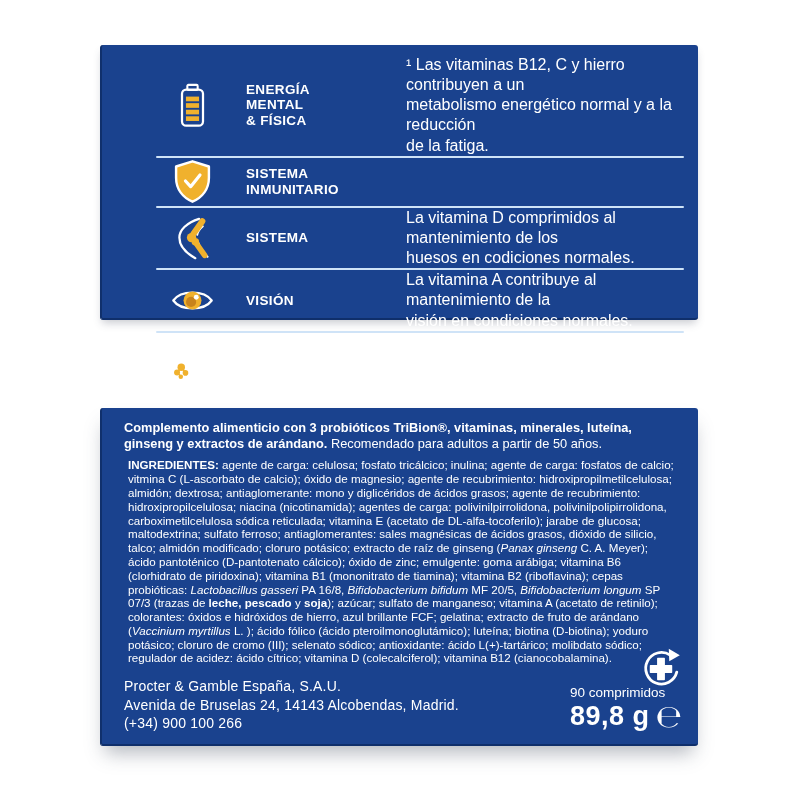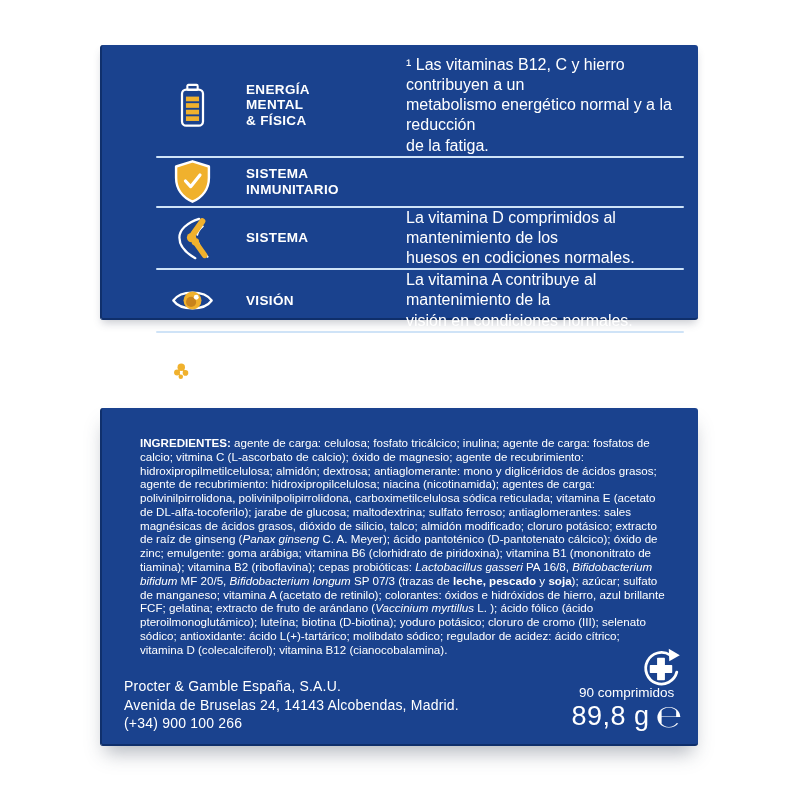--- a/index.html
+++ b/index.html
@@ -27,34 +27,34 @@
   .brow-s{min-height:48px;}
   .icon{display:flex;align-items:center;justify-content:center;}
   .icon svg{width:45px;height:45px;display:block;}
   .blabel{font-weight:700;font-size:13.5px;letter-spacing:.35px;line-height:1.18;white-space:pre-line;}
   .bdesc{font-size:16px;line-height:1.26;white-space:pre-line;}
   .divider{flex:none;height:2px;background:#cfe3f7;margin:0 14px 0 54px;border-radius:1px;}
   .footnote{margin:auto 14px 0 20px;font-size:11.9px;font-weight:700;line-height:1.32;white-space:pre-line;}
 
   
   .intro{margin:0 0 3px 0;font-size:12.8px;line-height:1.23;}
-  .ingredients{margin:16px;font-size:11.6px;line-height:1.19;max-width:560px;}
+  .ingredients{margin:4px;font-size:11.6px;line-height:1.19;max-width:560px;}
   .b{font-weight:700;}
   .i{font-style:italic;}
 
   .pharma{position:absolute;right:15px;bottom:53px;}
   .pharma svg{width:44px;height:44px;display:block;}
 
   .pfooter{margin-top:auto;display:flex;justify-content:space-between;align-items:flex-end;}
   .address{font-size:14px;line-height:1.3;letter-spacing:.2px;}
   .address span{display:block;}
-  .qty{text-align:center;}
+  .qty{text-align:left;}
   .count{display:block;font-size:13.5px;line-height:1.2;}
   .weight-row{display:flex;align-items:center;justify-content:flex-end;}
-  .weight{font-size:27px;line-height:1.05;letter-spacing:.5px;}
+  .weight{font-size:27px;line-height:1.05;letter-spacing:.5px;font-weight:bold;}
   .esign{font-size:31px;line-height:1;margin-left:6px;font-family:"DejaVu Sans",sans-serif;font-weight:400;}
 </style>
 </head>
 <body>
 
 <div class="page">
 
   <section class="panel panel-top">
 
     <div class="brow brow-1">
@@ -137,20 +137,21 @@
         </svg>
       </span>
       <span class="blabel">INTESTINO</span>
     </div>
 
     <p class="footnote">¹ Las vitaminas B2, B3 y B7 contribuyen al mantenimiento de las mucosas en condiciones normales, por ejemplo la
 intestinal. El intestino es clave para el metabolismo energético, ya que es donde se absorben los nutrientes esenciales.</p>
   </section>
 
   <section class="panel panel-bottom">
+    <p class="intro"><span class="b">Complemento alimenticio con 3 probióticos TriBion®, vitaminas, minerales, luteína, ginseng y extractos de arándano.</span><span> Recomendado para adultos a partir de 50 años.</span></p>
     <p class="ingredients"><span class="b">INGREDIENTES: </span><span>agente de carga: celulosa; fosfato tricálcico; inulina; agente de carga: fosfatos de calcio; vitmina C (L-ascorbato de calcio); óxido de magnesio; agente de recubrimiento: hidroxipropilmetilcelulosa; almidón; dextrosa; antiaglomerante: mono y diglicéridos de ácidos grasos; agente de recubrimiento: hidroxipropilcelulosa; niacina (nicotinamida); agentes de carga: polivinilpirrolidona, polivinilpolipirrolidona, carboximetilcelulosa sódica reticulada; vitamina E (acetato de DL-alfa-tocoferilo); jarabe de glucosa; maltodextrina; sulfato ferroso; antiaglomerantes: sales magnésicas de ácidos grasos, dióxido de silicio, talco; almidón modificado; cloruro potásico; extracto de raíz de ginseng (</span><span class="i">Panax ginseng</span><span> C. A. Meyer); ácido pantoténico (D-pantotenato cálcico); óxido de zinc; emulgente: goma arábiga; vitamina B6 (clorhidrato de piridoxina); vitamina B1 (mononitrato de tiamina); vitamina B2 (riboflavina); cepas probióticas: </span><span class="i">Lactobacillus gasseri</span><span> PA 16/8, </span><span class="i">Bifidobacterium bifidum</span><span> MF 20/5, </span><span class="i">Bifidobacterium longum</span><span> SP 07/3 (trazas de </span><span class="b">leche, pescado</span><span> y </span><span class="b">soja</span><span>); azúcar; sulfato de manganeso; vitamina A (acetato de retinilo); colorantes: óxidos e hidróxidos de hierro, azul brillante FCF; gelatina; extracto de fruto de arándano (</span><span class="i">Vaccinium myrtillus</span><span> L. ); ácido fólico (ácido pteroilmonoglutámico); luteína; biotina (D-biotina); yoduro potásico; cloruro de cromo (III); selenato sódico; antioxidante: ácido L(+)-tartárico; molibdato sódico; regulador de acidez: ácido cítrico; vitamina D (colecalciferol); vitamina B12 (cianocobalamina).</span></p>
 
     <span class="pharma">
       <svg viewBox="0 0 48 48" aria-hidden="true">
         <path d="M41.2 27.5 A17.2 17.2 0 1 1 34 8.8" fill="none" stroke="#ffffff" stroke-width="3.1" stroke-linecap="round"></path>
         <polygon points="32.5,2 44.5,9 33,15.5" fill="#ffffff"></polygon>
         <path d="M20.5 12.5 h7 v8 h8 v7 h-8 v8 h-7 v-8 h-8 v-7 h8 Z" fill="#ffffff" stroke="#ffffff" stroke-width="1.5" stroke-linejoin="round"></path>
       </svg>
     </span>
 

